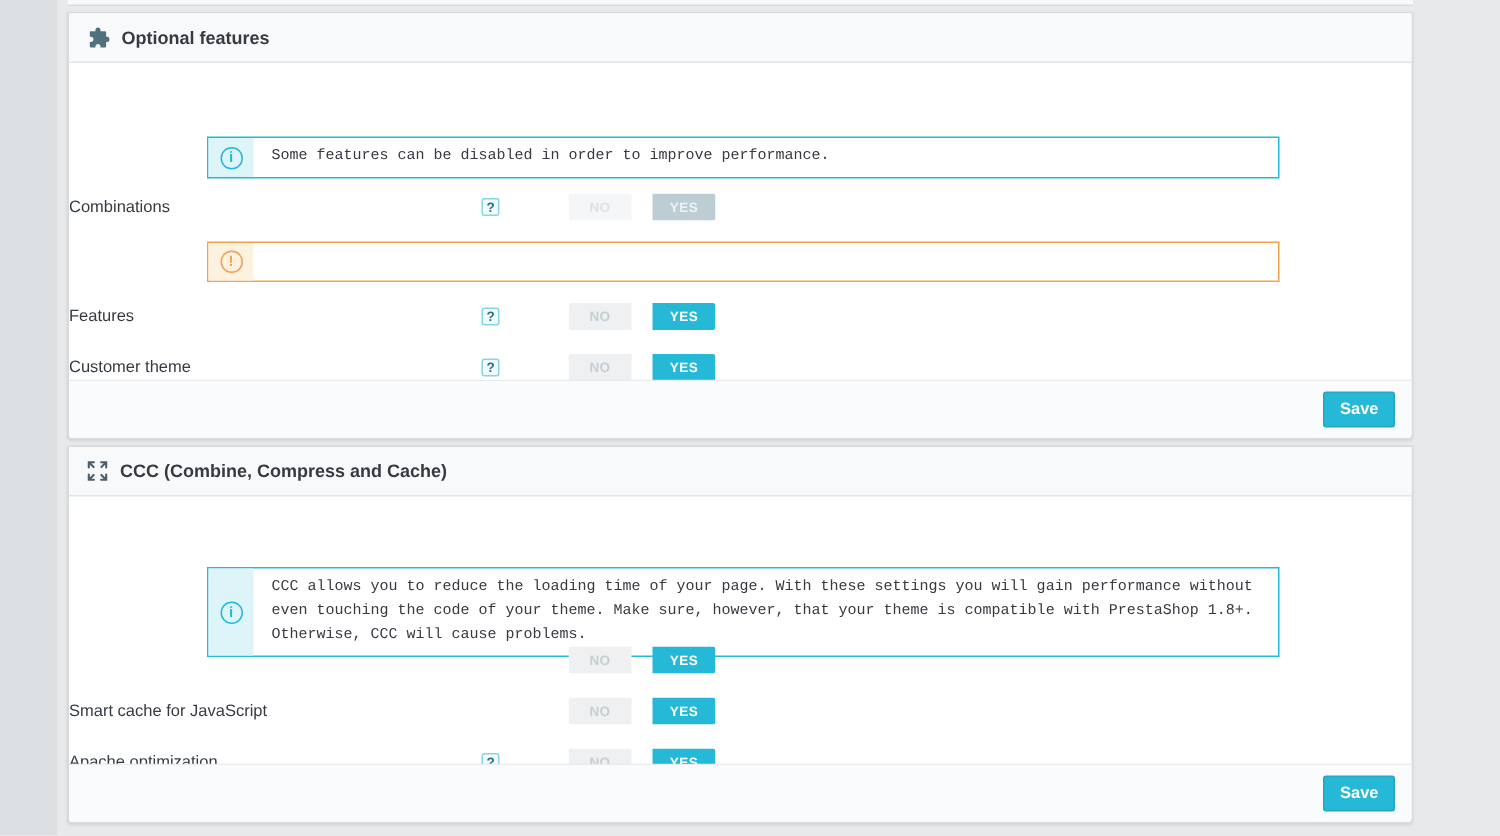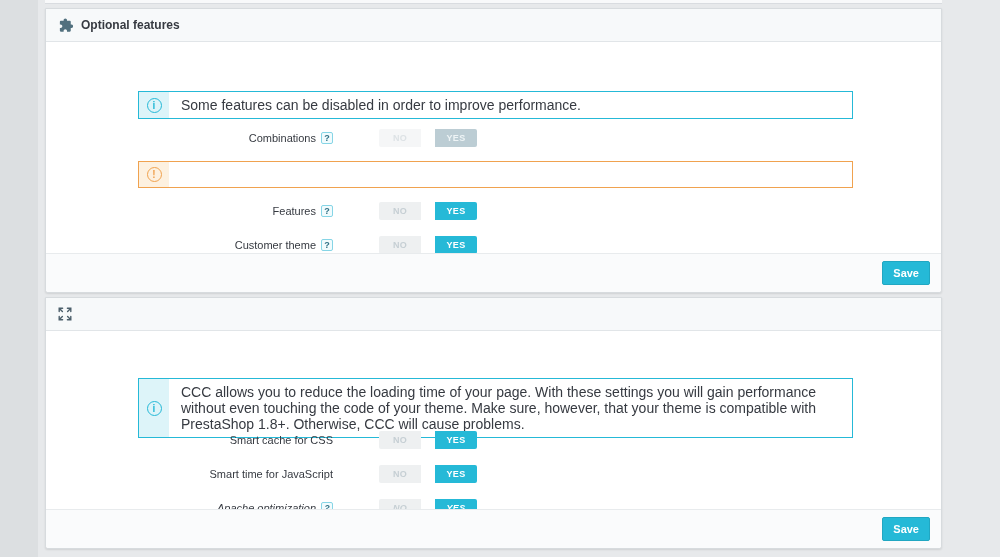--- a/index.html
+++ b/index.html
@@ -42,28 +42,28 @@
     width:30px;flex:0 0 30px;display:flex;align-items:center;justify-content:center;
     background:#ddf4f9;color:var(--accent);
   }
   .alert.warning{border-color:var(--warning);}
   .alert.warning .icon-col{background:#fdf1e0;color:var(--warning);}
   .circle-glyph{
     display:inline-block;width:15px;height:15px;border:1px solid currentColor;border-radius:50%;
     font-size:10px;line-height:13px;text-align:center;font-weight:bold;
   }
   .alert .text-col{
-    flex:1;padding:5px 12px;font-size:14px;line-height:16px;color:#363a41;
-    display:flex;align-items:center;
+    flex:1;padding:5px 12px;font-size:10px;line-height:16px;color:#363a41;
+    display:flex;align-items:center;font-family:Liberation Mono, monospace;
   }
 
   .form-row{position:absolute;left:0;width:100%;height:18px;}
   .row-label{
     position:absolute;left:0;top:0;width:287px;height:18px;
-    display:flex;align-items:center;justify-content:flex-end;gap:5px;
+    display:flex;align-items:center;justify-content:space-between;gap:5px;
     font-size:11px;color:#363a41;
   }
   .help-badge{
     display:inline-flex;align-items:center;justify-content:center;
     width:12px;height:12px;border:1px solid #86d5e6;background:#f1fbfd;
     border-radius:2px;color:#2d6f84;font-size:9px;font-weight:bold;cursor:pointer;
   }
   .toggle{position:absolute;left:333px;top:0;display:flex;height:18px;border-radius:2px;overflow:hidden;cursor:pointer;}
   .toggle span{
     width:42px;height:18px;line-height:18px;text-align:center;
@@ -86,21 +86,21 @@
 
   
   #p1-alert-info{top:49px;}
   #p1-row-combinations{top:87px;}
   #p1-alert-warning{top:119px;}
   #p1-row-features{top:160px;text-decoration:underline;}
   #p1-row-customer-groups{top:194px;}
   #p2-alert-info{top:47px;}
   #p2-row-css{top:100px;}
   #p2-row-js{top:134px;}
-  #p2-row-apache{top:168px;font-style:italic;}
+  #p2-row-apache{top:168px;}
 </style>
 </head>
 <body>
 
 <div class="left-strip"></div>
 <div class="prev-panel-remnant"></div>
 
 <section class="panel" id="panel1">
   <header class="panel-header">
     <span>
@@ -167,43 +167,41 @@
 <section class="panel" id="panel2">
   <header class="panel-header">
     <span>
       <svg width="14" height="14" viewBox="0 0 14 14" fill="none" stroke="#4c5f6b" stroke-width="1.4" stroke-linecap="round">
         <path d="M4.6 1.2H1.2v3.4M1.4 1.4l3 3"></path>
         <path d="M9.4 1.2h3.4v3.4M12.6 1.4l-3 3"></path>
         <path d="M4.6 12.8H1.2V9.4M1.4 12.6l3-3"></path>
         <path d="M9.4 12.8h3.4V9.4M12.6 12.6l-3-3"></path>
       </svg>
     </span>
+    <span>CCC (Combine, Compress and Cache)</span>
   </header>
 
   <div class="panel-body">
     <div class="alert info" id="p2-alert-info">
       <div class="icon-col">
         <span class="circle-glyph">i</span>
       </div>
       <div class="text-col">CCC allows you to reduce the loading time of your page. With these settings you will gain performance without even touching the code of your theme. Make sure, however, that your theme is compatible with PrestaShop 1.8+. Otherwise, CCC will cause problems.</div>
     </div>
 
     <div class="form-row" id="p2-row-css">
-      <div class="row-label">
-        <span>Smart cache for CSS</span>
-      </div>
       <div class="toggle">
         <span class="t-no">NO</span>
         <span class="t-yes">YES</span>
       </div>
     </div>
 
     <div class="form-row" id="p2-row-js">
       <div class="row-label">
-        <span>Smart time for JavaScript</span>
+        <span>Smart cache for JavaScript</span>
       </div>
       <div class="toggle">
         <span class="t-no">NO</span>
         <span class="t-yes">YES</span>
       </div>
     </div>
 
     <div class="form-row" id="p2-row-apache">
       <div class="row-label">
         <span>Apache optimization</span>

